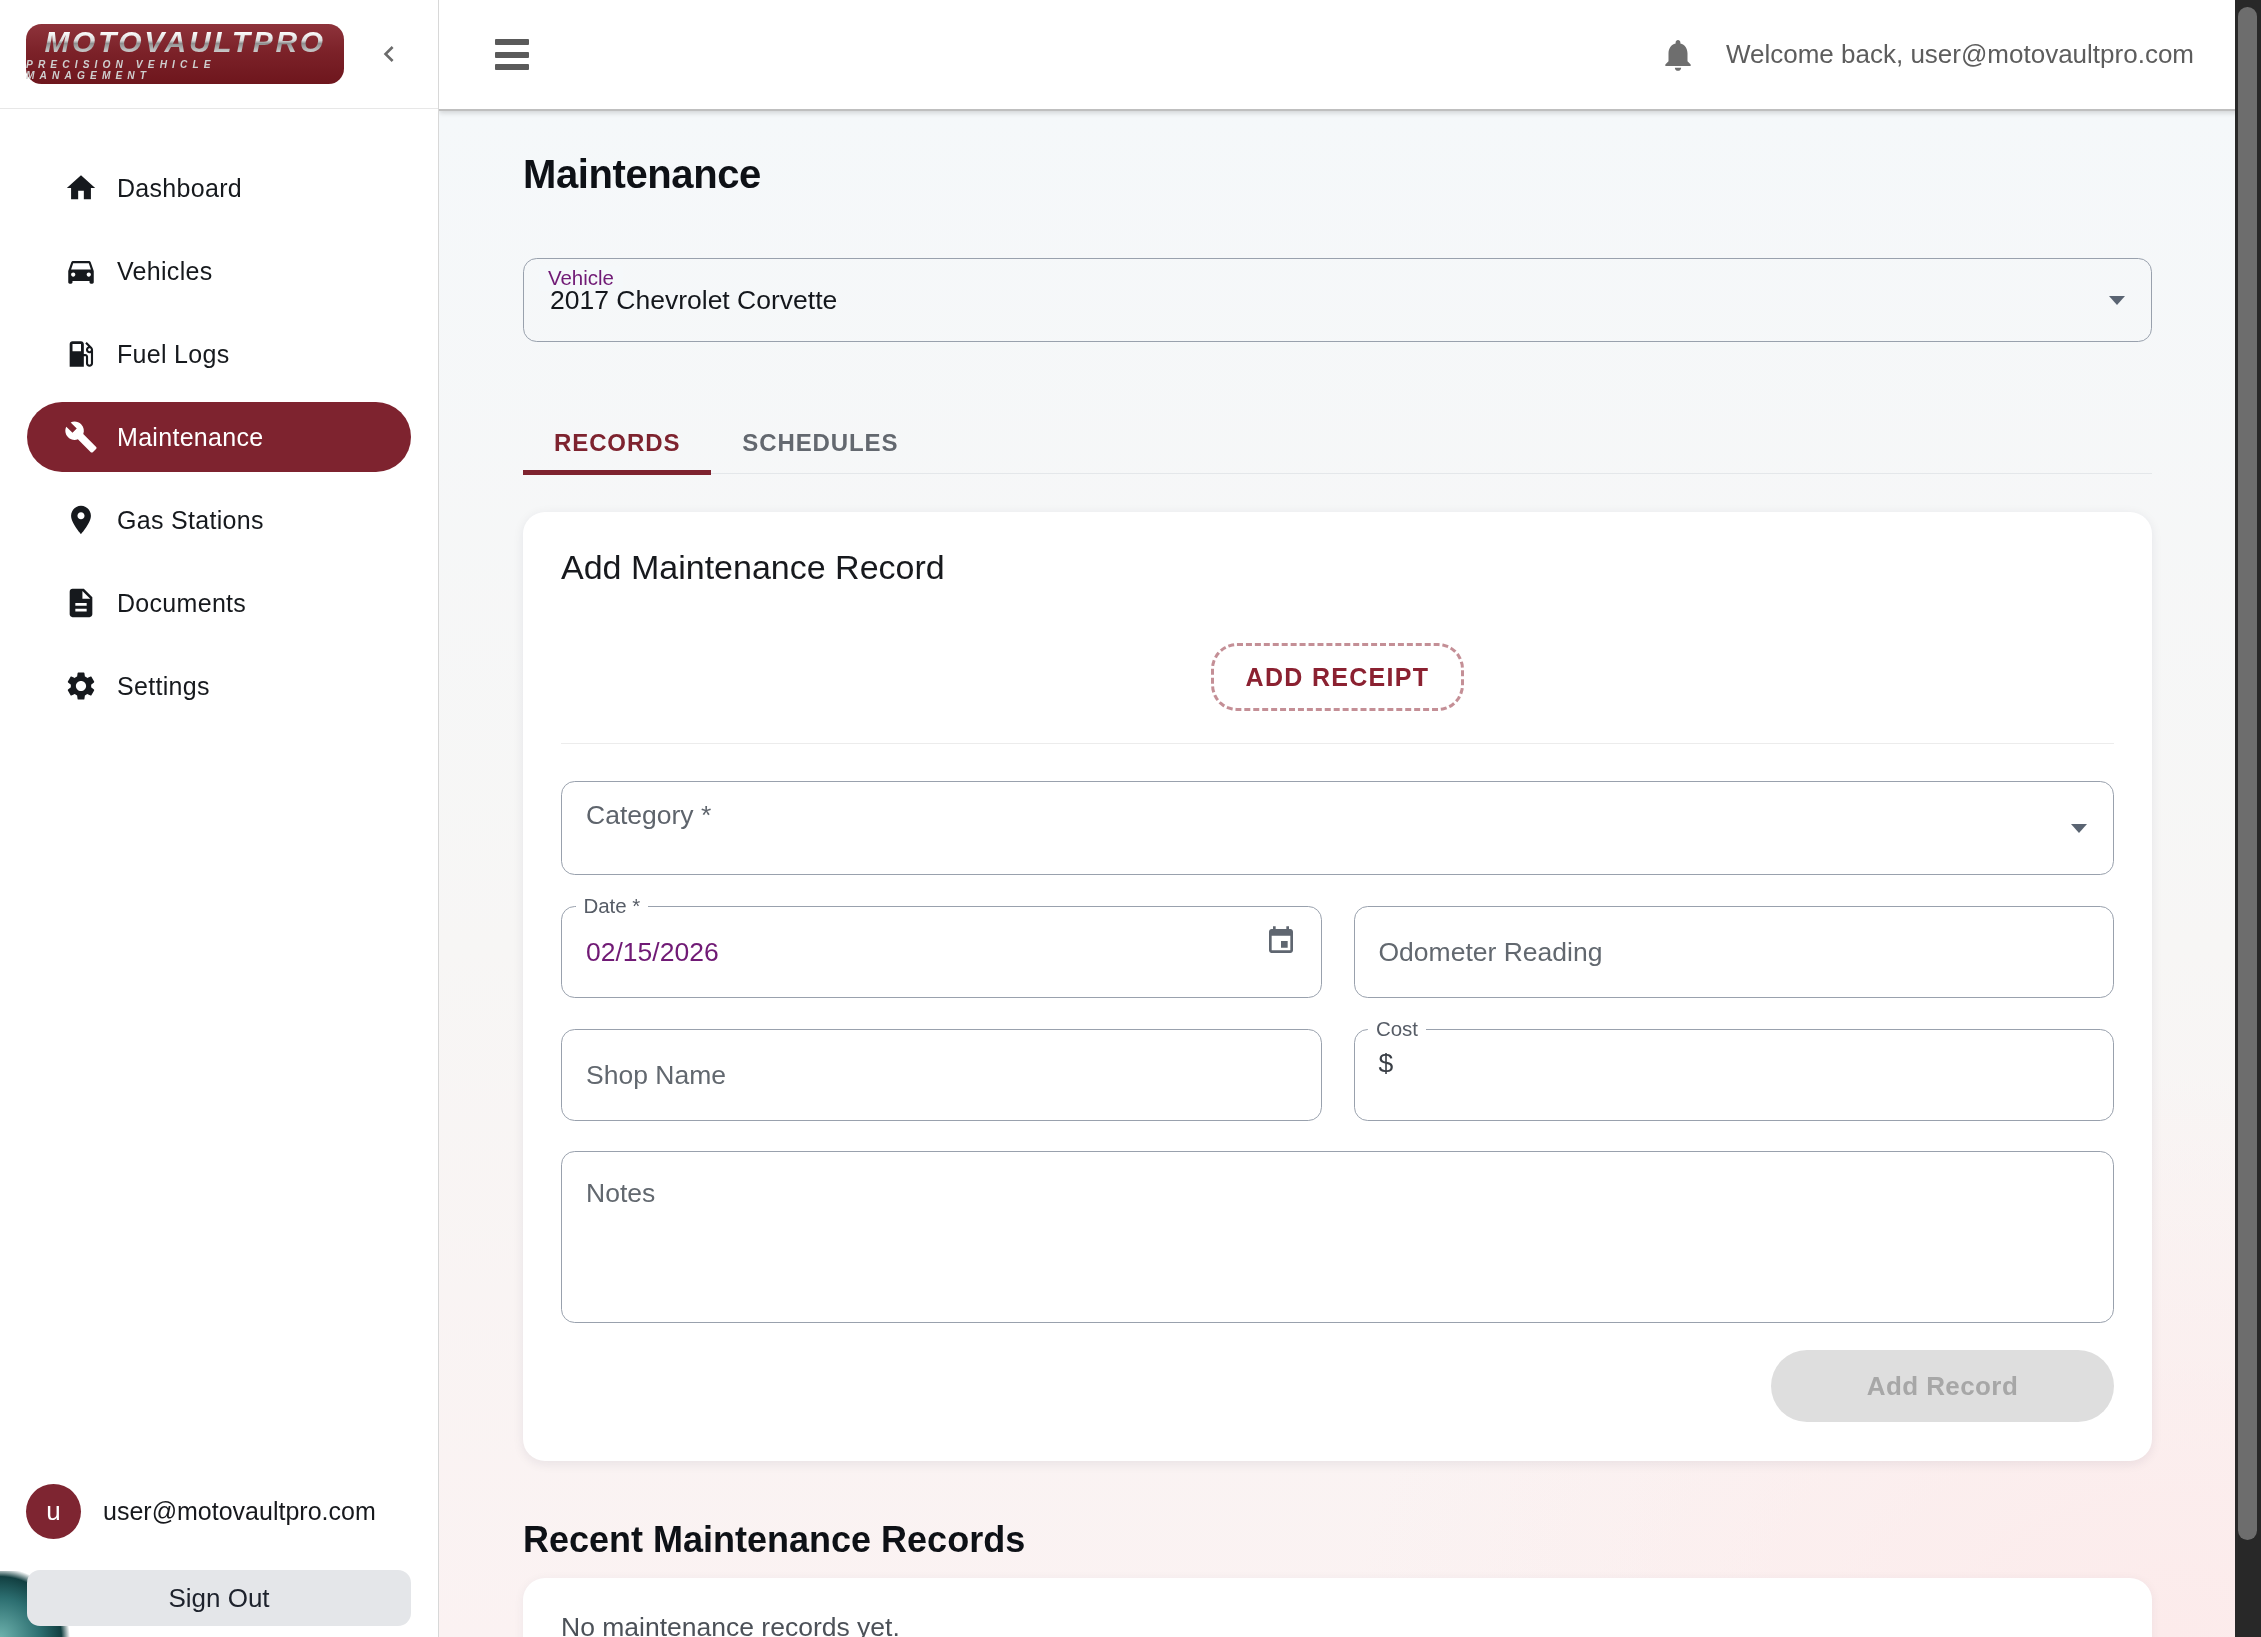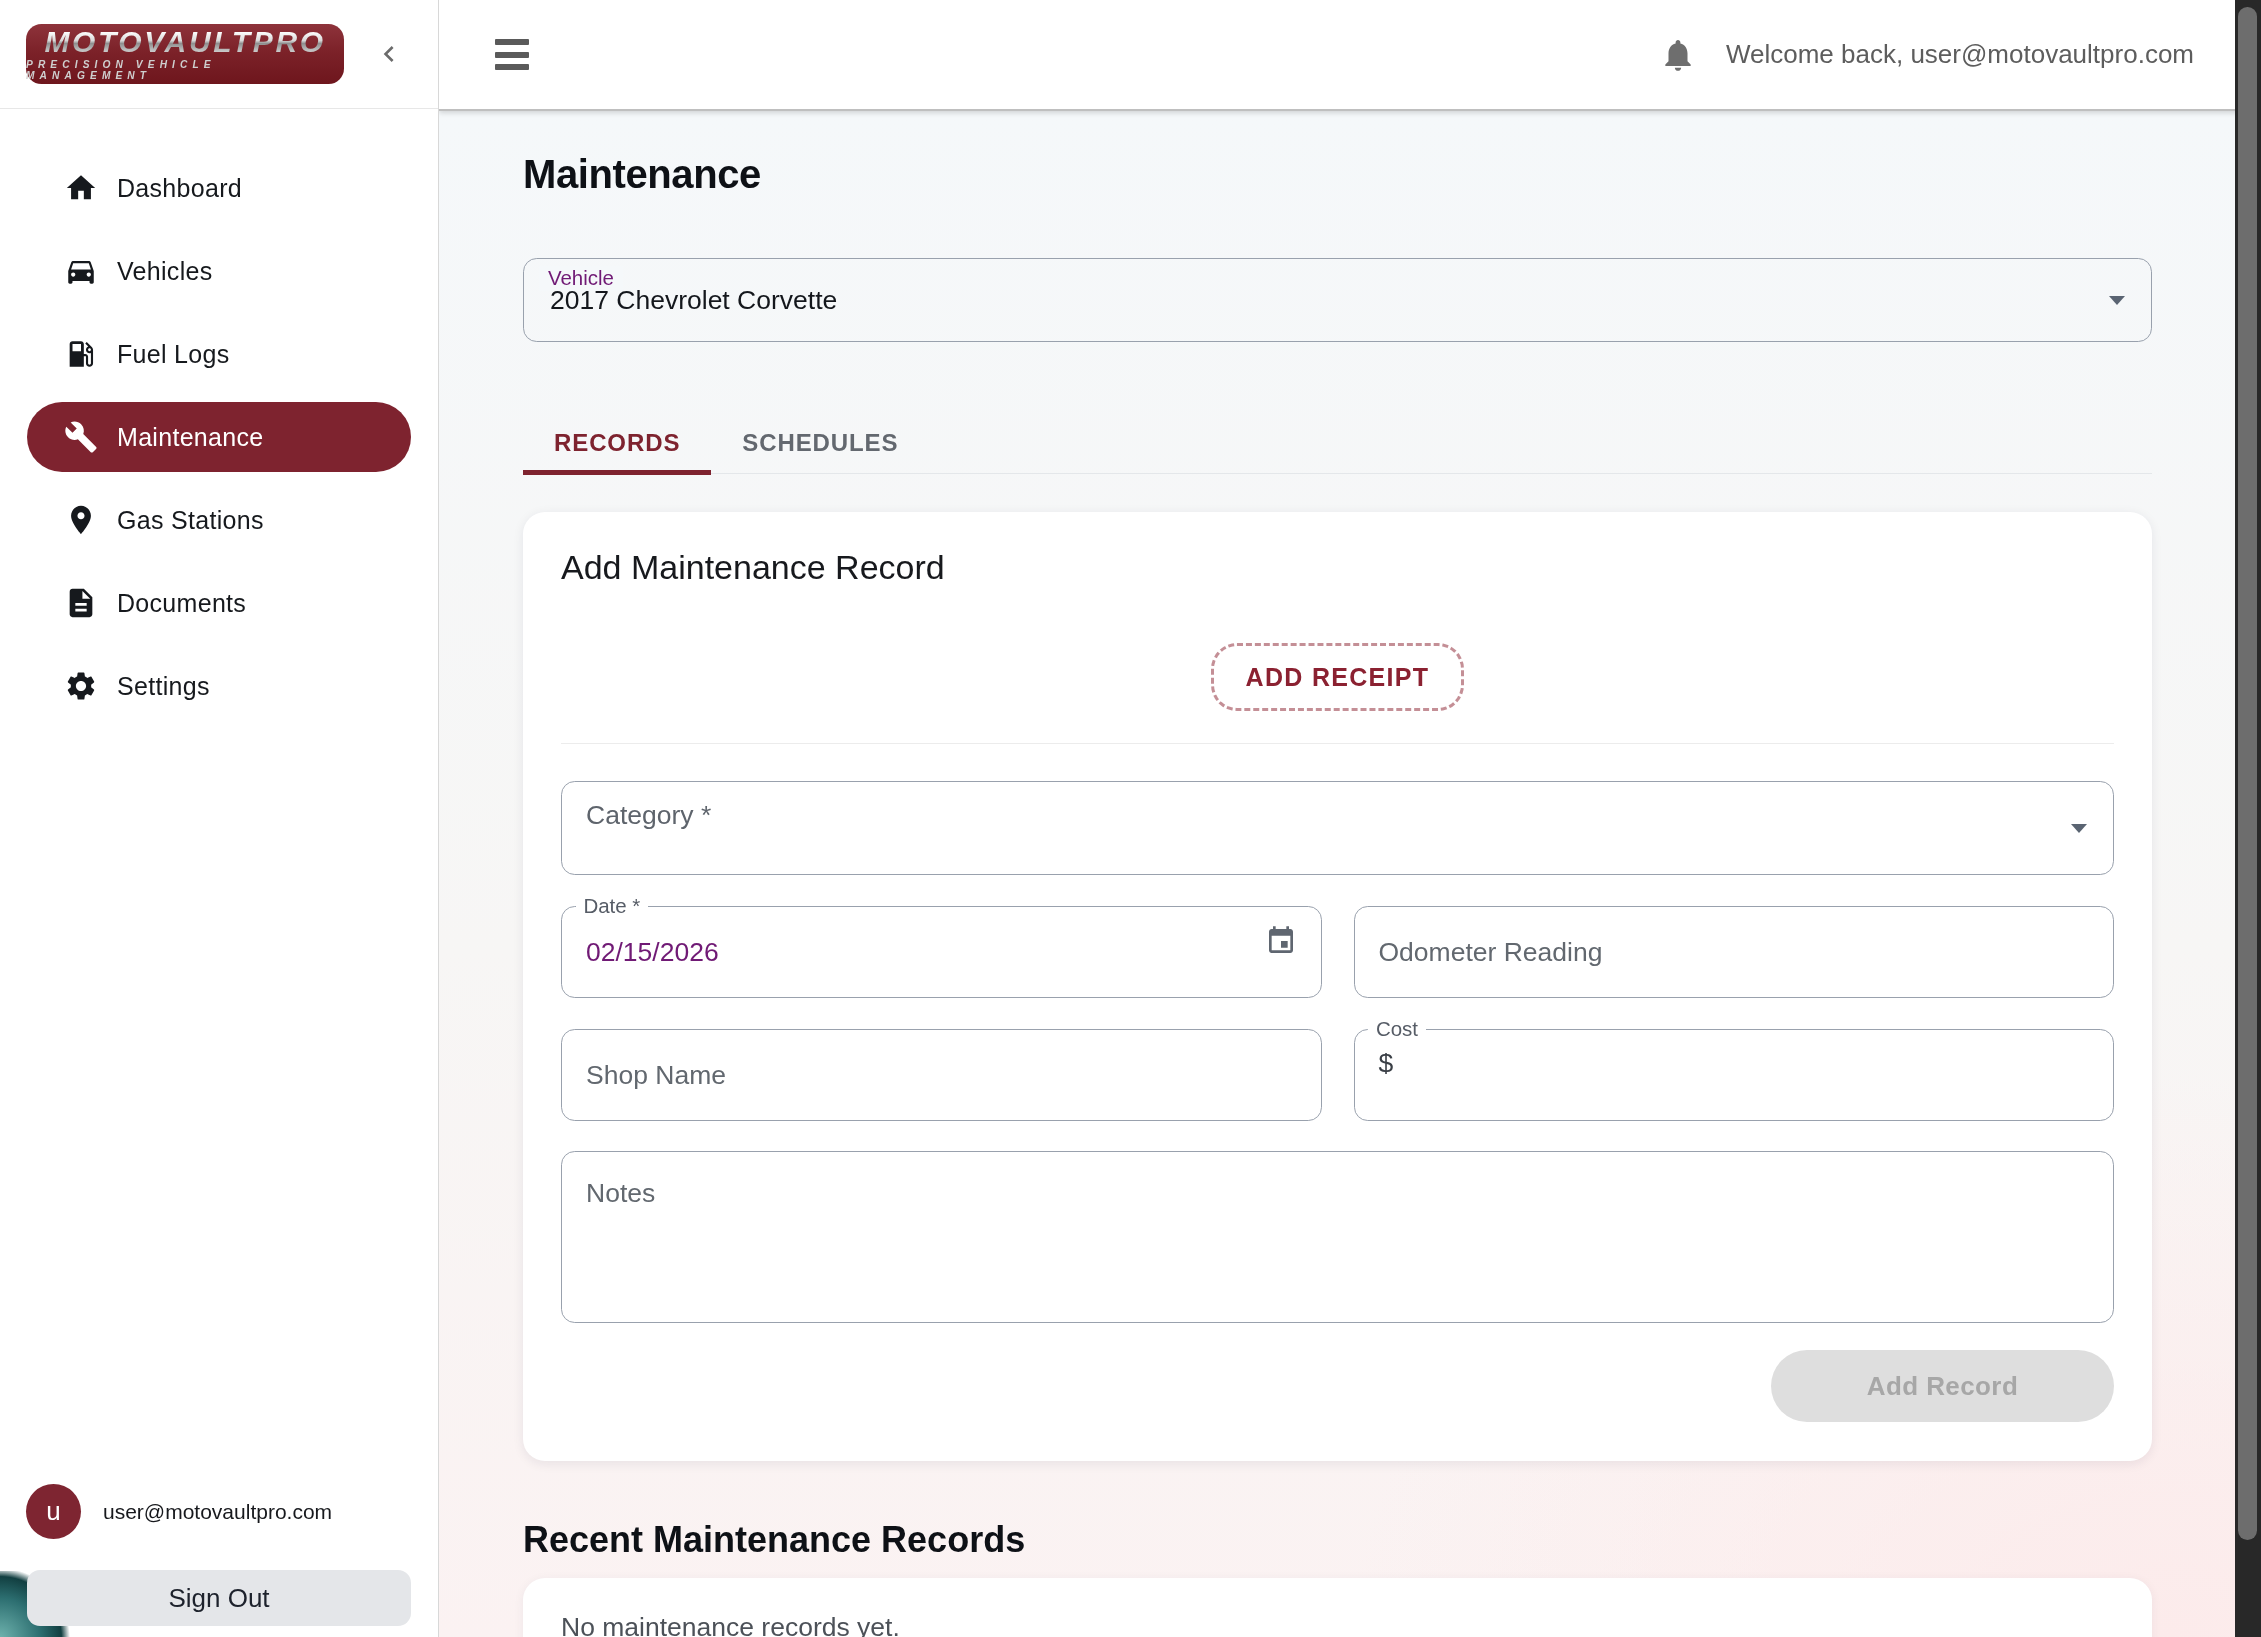--- a/index.html
+++ b/index.html
@@ -26,21 +26,21 @@
   .nav-item { height:70px; border-radius:35px; display:flex; align-items:center; padding-left:37px; gap:19px;
               color:#16191d; cursor:pointer; }
   .nav-item .nav-icon { width:34px; height:34px; display:flex; }
   .nav-item .nav-label { font-size:25px; letter-spacing:0.3px; }
   .nav-item.active { background:#7e232f; color:#ffffff; }
 
   .sidebar-spacer { flex:1; }
   .user-row { display:flex; align-items:center; gap:22px; padding:0 26px; margin-bottom:31px; }
   .avatar { width:55px; height:55px; border-radius:50%; background:#7e2531; color:#fff; font-size:26px;
             display:flex; align-items:center; justify-content:center; }
-  .user-email { font-size:21px; color:#17191d; }
+  .user-email { font-size:25px; color:#17191d; }
   .signout { margin:0 27px 12px; height:56px; border-radius:13px; background:#e4e6e9; color:#1d222c;
              font-size:26px; font-weight:400; display:flex; align-items:center; justify-content:center; cursor:pointer; position:relative; z-index:2;}
   .corner-blob { position:absolute; left:0; bottom:0; width:82px; height:67px; z-index:1;
              background:radial-gradient(circle at 0% 100%, #6fb3ae 0%, #2c6e70 38%, #123f41 58%, rgba(18,63,65,0) 66%); }
 
   
   .main { flex:1; min-width:0; display:flex; flex-direction:column; position:relative; }
   .topbar { height:111px; background:#ffffff; border-bottom:2.6px solid #bfbfbf;
             box-shadow:0 1.7px 5.1px rgba(0,0,0,.15); display:flex; align-items:center;
             padding:0 67px 0 56px; position:relative; z-index:2; }

